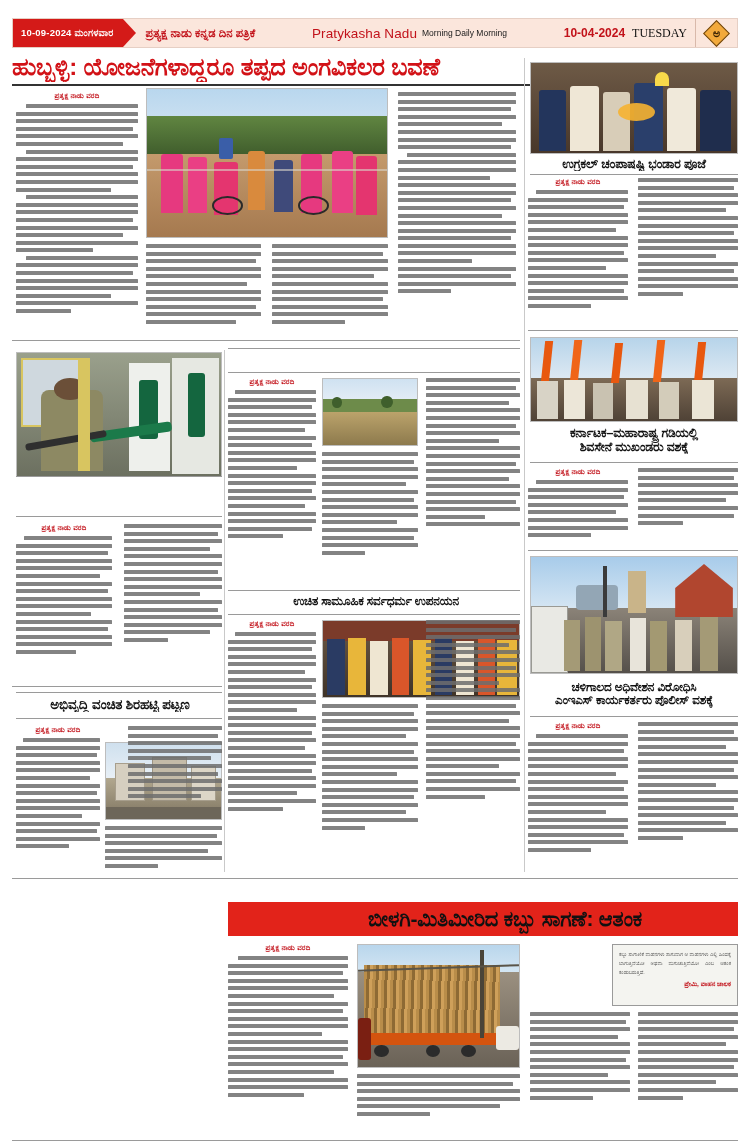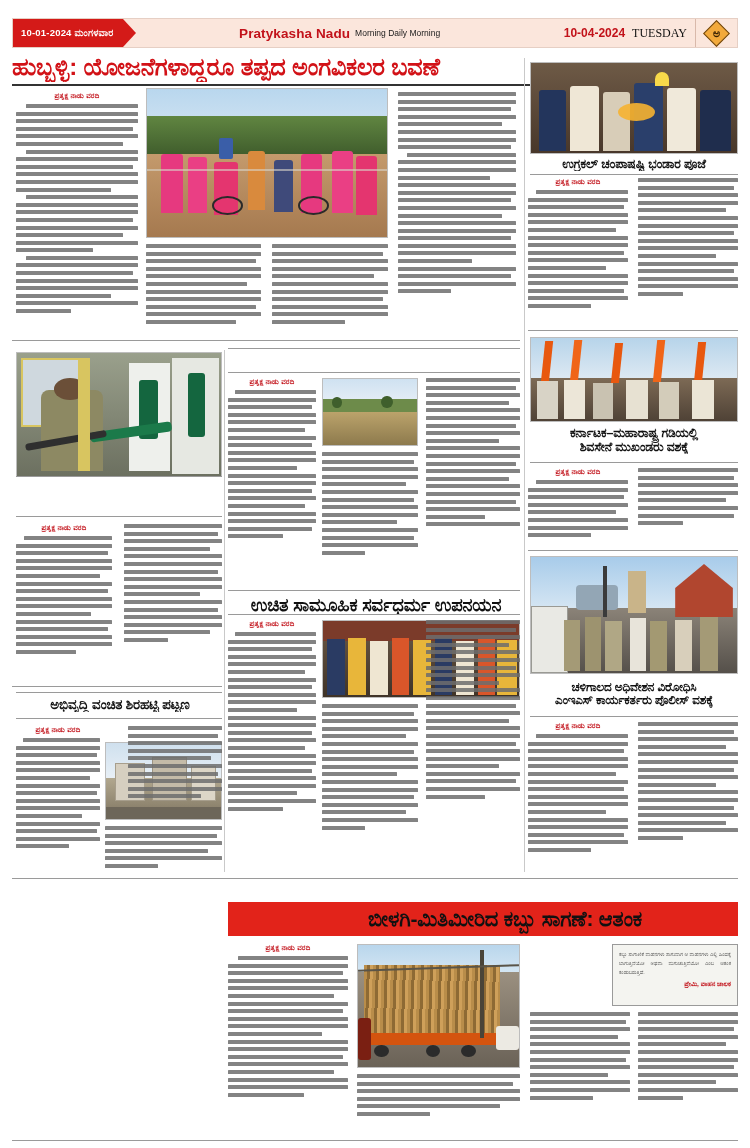--- a/index.html
+++ b/index.html
@@ -22,21 +22,21 @@
     background:#d41a18; color:#fff; font-weight:bold; font-size:9.5px;
     display:flex; align-items:center; padding:0 10px 0 8px; letter-spacing:.2px;
     position:relative; white-space:nowrap;
   }
   .mh-date-red:after{
     content:""; position:absolute; right:-13px; top:0; width:0; height:0;
     border-left:13px solid #d41a18; border-top:14px solid transparent; border-bottom:14px solid transparent;
   }
   .mh-kan-tag { color:#c2121a; font-size:11.5px; font-weight:bold; display:flex; align-items:center; padding:0 8px 0 22px; white-space:nowrap;}
   .mh-center { flex:1; display:flex; align-items:center; justify-content:center; gap:5px; white-space:nowrap;}
-  .mh-brand { color:#c2121a; font-size:13.5px; font-weight:bold; letter-spacing:.1px;}
+  .mh-brand { color:#c2121a; font-size:13.5px; font-weight:normal; letter-spacing:.1px;}
   .mh-sub { color:#1a1a1a; font-size:8.5px; }
   .mh-right { display:flex; align-items:center; gap:7px; padding:0 8px; white-space:nowrap;}
   .mh-date2 { color:#c2121a; font-size:12px; font-weight:bold; }
   .mh-day { color:#111; font-size:12px; font-family:"Liberation Serif", serif;}
   .mh-logo-wrap { width:42px; border-left:1px solid #d9b9aa; display:flex; align-items:center; justify-content:center;}
   .logo-diamond {
     width:19px; height:19px; background:#f2a93b; transform:rotate(45deg);
     border:1.5px solid #6b4410; display:flex; align-items:center; justify-content:center;
   }
   .logo-diamond span { transform:rotate(-45deg); font-size:11px; color:#3a2203; font-weight:bold; }
@@ -91,21 +91,22 @@
   .quote-attr { color:#c2121a; font-size:6.5px; font-weight:bold; text-align:right; margin-top:3px;}
 
   .vrule { position:absolute; width:1px; background:#c9c9c9; }
 </style>
 </head>
 <body>
 
 <div class="page">
 
   <div class="masthead">
-    <div class="mh-date-red">10-01-2024 ಮಂಗಳವಾರ</div>
+    <div class="mh-date-red">10-09-2024 ಮಂಗಳವಾರ</div>
+    <div class="mh-kan-tag">ಪ್ರತ್ಯಕ್ಷ ನಾಡು ಕನ್ನಡ ದಿನ ಪತ್ರಿಕೆ</div>
     <div class="mh-center">
       <span class="mh-brand">Pratykasha Nadu</span>
       <span class="mh-sub">Morning Daily Morning</span>
     </div>
     <div class="mh-right">
       <span class="mh-date2">10-04-2024</span>
       <span class="mh-day">TUESDAY</span>
     </div>
     <div class="mh-logo-wrap">
       <div class="logo-diamond">
@@ -266,21 +267,21 @@
   <div class="sec-head" style="left:528px; top:157px; width:212px; font-size:12.5px; text-align:center;">ಉಗ್ರಕಲ್ ಚಂಪಾಷಷ್ಟಿ ಭಂಡಾರ ಪೂಜೆ</div>
   <div class="hr-thin" style="left:530px; top:174px; width:208px;"></div>
 
   <div class="sec-head two" style="left:528px; top:426px; width:212px; font-size:12.5px; text-align:center;">
     <div>ಕರ್ನಾಟಕ–ಮಹಾರಾಷ್ಟ್ರ ಗಡಿಯಲ್ಲಿ</div>
     <div>ಶಿವಸೇನೆ ಮುಖಂಡರು ವಶಕ್ಕೆ</div>
   </div>
   <div class="hr-thin" style="left:530px; top:462px; width:208px;"></div>
 
   <div class="hr-thin" style="left:228px; top:590px; width:292px;"></div>
-  <div class="sec-head" style="left:228px; top:595px; width:296px; font-size:18px; text-align:center;">ಉಚಿತ ಸಾಮೂಹಿಕ ಸರ್ವಧರ್ಮ ಉಪನಯನ</div>
+  <div class="sec-head" style="left:228px; top:595px; width:296px; font-size:12px; text-align:center;">ಉಚಿತ ಸಾಮೂಹಿಕ ಸರ್ವಧರ್ಮ ಉಪನಯನ</div>
   <div class="hr-thin" style="left:228px; top:614px; width:292px;"></div>
 
   <div class="sec-head two" style="left:528px; top:681px; width:212px; font-size:12px; text-align:center;">
     <div>ಚಳಿಗಾಲದ ಅಧಿವೇಶನ ವಿರೋಧಿಸಿ</div>
     <div>ಎಂಇಎಸ್ ಕಾರ್ಯಕರ್ತರು ಪೊಲೀಸ್ ವಶಕ್ಕೆ</div>
   </div>
   <div class="hr-thin" style="left:530px; top:716px; width:208px;"></div>
 
   <div class="hr-thin" style="left:16px; top:692px; width:206px;"></div>
   <div class="sec-head" style="left:16px; top:697px; width:208px; font-size:13.5px; text-align:center;">ಅಭಿವೃದ್ಧಿ ವಂಚಿತ ಶಿರಹಟ್ಟಿ ಪಟ್ಟಣ</div>

